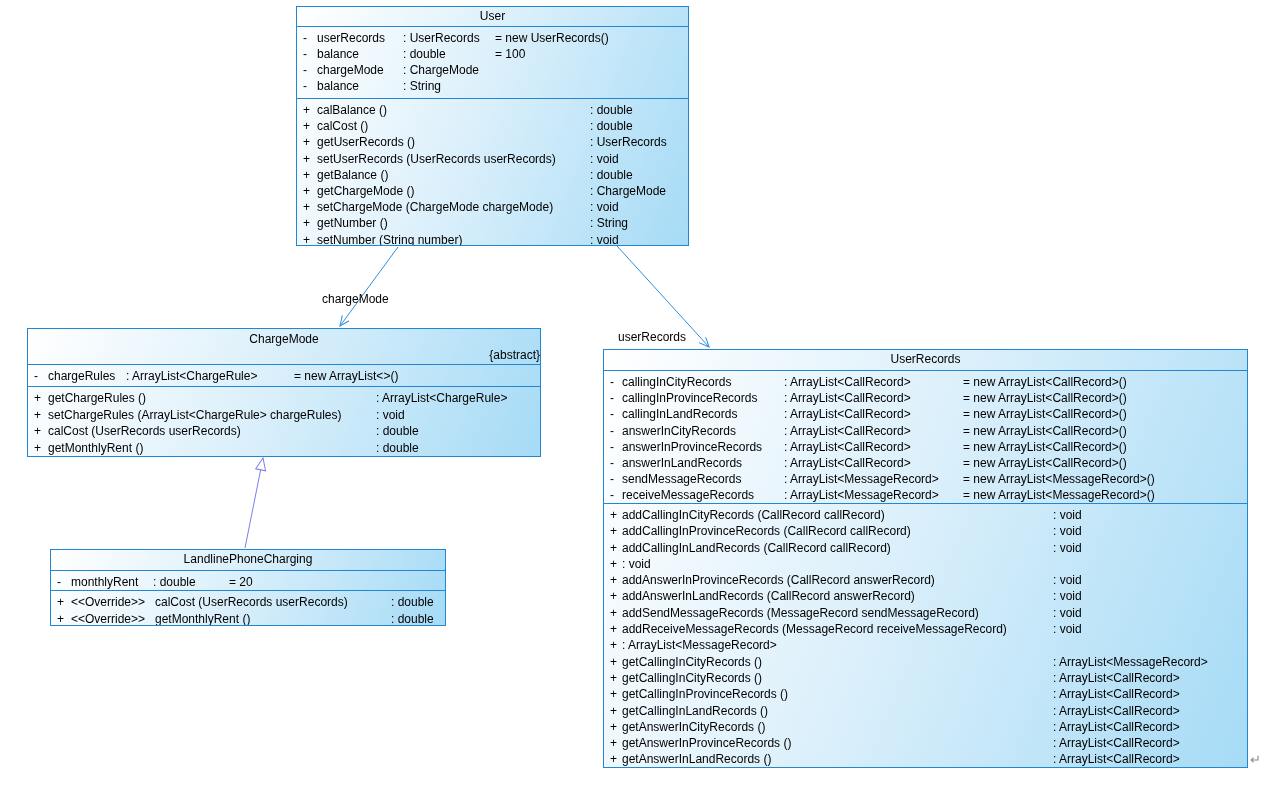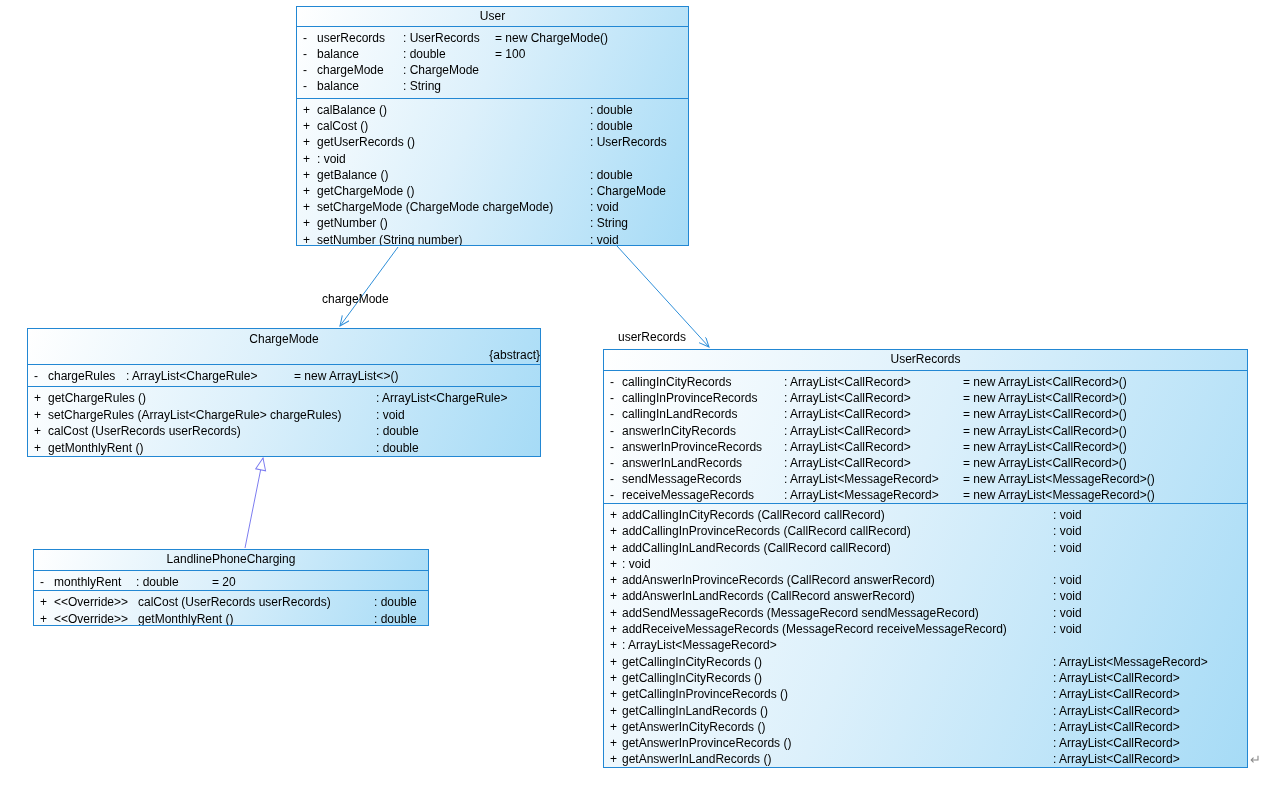--- a/index.html
+++ b/index.html
@@ -33,21 +33,21 @@
   .c0 .methods .row{height:16.2px;line-height:16.2px;grid-template-columns:14px 1fr 94px;}
 
   .c1{left:27px;top:328px;width:514px;height:129px;}
   .c1 .title{height:35px;}
   .c1 .title-text{line-height:18px;padding-top:1px;}
   .c1 .attrs{height:22px;}
   .c1 .attrs .row{height:16px;line-height:16px;grid-template-columns:14px 78px 168px 1fr;}
   .c1 .methods{height:70px;}
   .c1 .methods .row{height:16.5px;line-height:16.5px;grid-template-columns:14px 1fr 160px;}
 
-  .c2{left:33px;top:549px;width:396px;height:77px;}
+  .c2{left:50px;top:549px;width:396px;height:77px;}
   .c2 .title{height:20px;line-height:20px;}
   .c2 .attrs{height:20px;}
   .c2 .attrs .row{height:16px;line-height:16px;grid-template-columns:14px 82px 76px 1fr;}
   .c2 .methods{height:35px;}
   .c2 .methods .row{height:16.5px;line-height:16.5px;grid-template-columns:14px 84px 1fr 50px;}
 
   .c3{left:603px;top:349px;width:645px;height:419px;}
   .c3 .title{height:20px;line-height:20px;}
   .c3 .attrs{height:133px;}
   .c3 .attrs .row{height:16.2px;line-height:16.2px;grid-template-columns:12px 162px 179px 1fr;}
@@ -80,21 +80,21 @@
 
   <div class="classbox c0">
     <div class="title">
       <div class="title-text">User</div>
     </div>
     <div class="attrs">
         <div class="row attr-row">
           <span>-</span>
           <span>userRecords</span>
           <span>: UserRecords</span>
-          <span>= new ChargeMode()</span>
+          <span>= new UserRecords()</span>
         </div>
         <div class="row attr-row">
           <span>-</span>
           <span>balance</span>
           <span>: double</span>
           <span>= 100</span>
         </div>
         <div class="row attr-row">
           <span>-</span>
           <span>chargeMode</span>
@@ -119,20 +119,21 @@
           <span>calCost ()</span>
           <span>: double</span>
         </div>
         <div class="row method-row">
           <span>+</span>
           <span>getUserRecords ()</span>
           <span>: UserRecords</span>
         </div>
         <div class="row method-row">
           <span>+</span>
+          <span>setUserRecords (UserRecords userRecords)</span>
           <span>: void</span>
         </div>
         <div class="row method-row">
           <span>+</span>
           <span>getBalance ()</span>
           <span>: double</span>
         </div>
         <div class="row method-row">
           <span>+</span>
           <span>getChargeMode ()</span>

